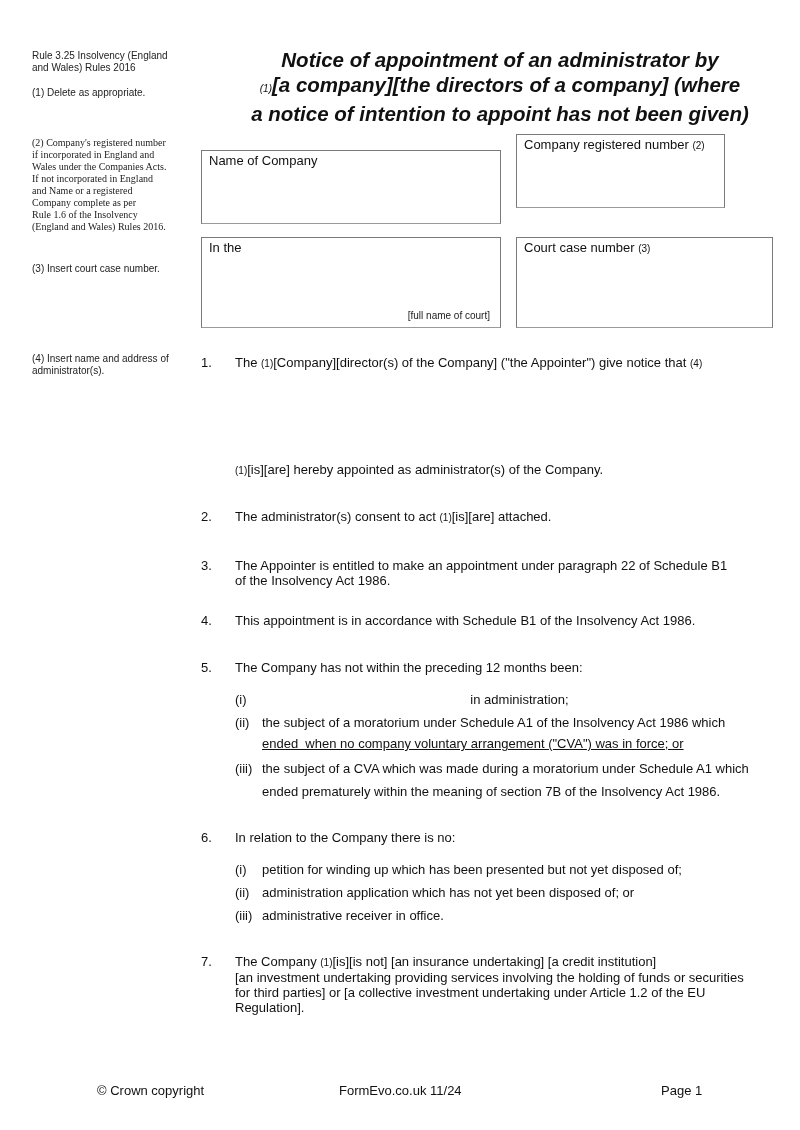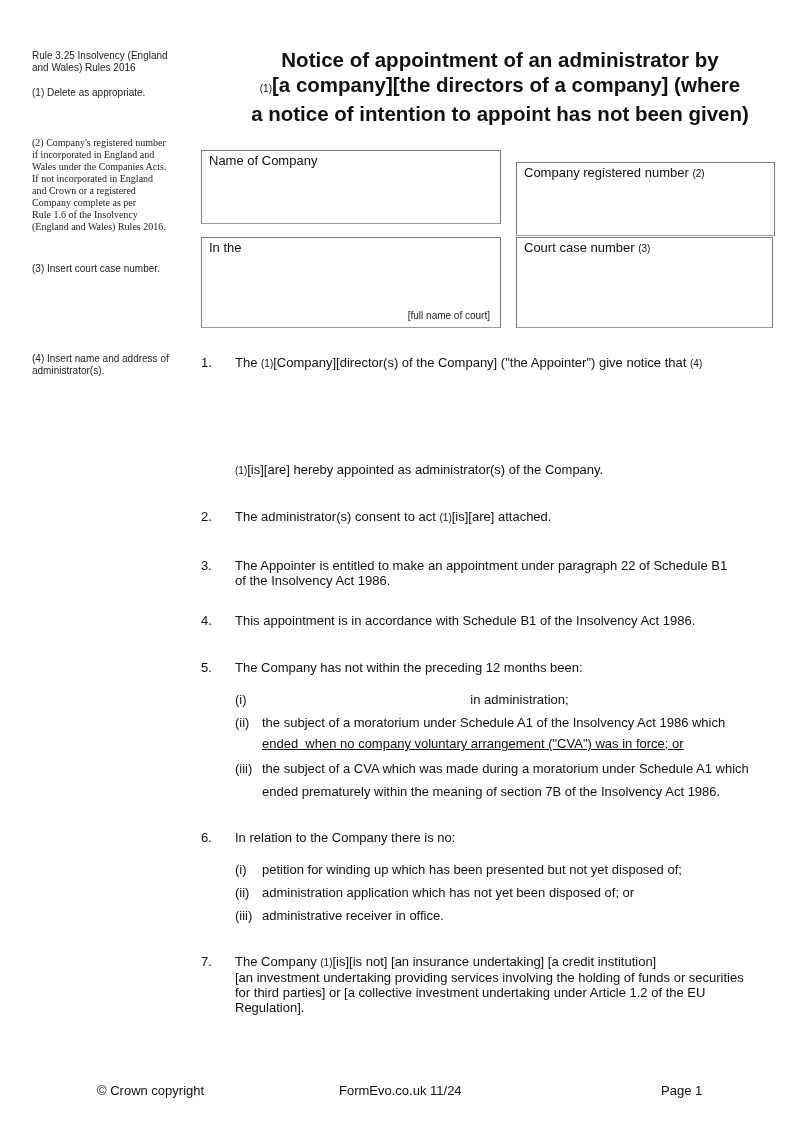--- a/index.html
+++ b/index.html
@@ -2,21 +2,21 @@
 <html><head>
 <meta charset="utf-8">
 <style>
   html, body { margin: 0; padding: 0; background: #ffffff; }
   body { width: 800px; height: 1130px; position: relative; overflow: hidden;
          font-family: "Liberation Sans", sans-serif; color: #111111; }
   .abs { position: absolute; }
   .sidenote { font-size: 10px; line-height: 12px; color: #222; }
   .sidenote-bold { font-weight: normal; }
   .title { left: 210px; top: 47px; width: 580px; text-align: center;
-           font-size: 20.5px; font-weight: bold; line-height: 25px; color: #111; }
+           font-size: 20.5px; font-weight: bold; line-height: 25px; color: #111; font-style: italic; }
   .sup { font-size: 10px; font-weight: normal; }
   .sup-b { font-size: 10px; font-weight: normal; }
   .box { position: absolute; border: 1px solid #7a7a7a; box-sizing: border-box;
          border-bottom-color: #9a9a9a; }
   .box-label { position: absolute; left: 7px; top: 2px; font-size: 13px; color: #111; }
   .box-sub { font-size: 10px; }
   .box-hint { position: absolute; right: 10px; bottom: 6px; font-size: 10px; color: #222; }
   .para { font-size: 13px; line-height: 15px; color: #111; }
   .num { position: absolute; left: 201px; }
   .ptext { position: absolute; left: 235px; width: 540px; }
@@ -31,42 +31,42 @@
   <div>Rule 3.25 Insolvency (England</div>
   <div>and Wales) Rules 2016</div>
 </div>
 <div class="abs sidenote" style="left:32px; top:87px;">(1) Delete as appropriate.</div>
 
 <div class="abs sidenote" style="left:32px; top:137px;font-family:Liberation Serif, serif;">
   <div>(2) Company's registered number</div>
   <div>if incorporated in England and</div>
   <div>Wales under the Companies Acts.</div>
   <div>If not incorporated in England</div>
-  <div>and Crown or a registered</div>
+  <div>and Name or a registered</div>
   <div>Company complete as per</div>
   <div>Rule 1.6 of the Insolvency</div>
   <div>(England and Wales) Rules 2016.</div>
 </div>
 <div class="abs sidenote" style="left:32px; top:263px;">(3) Insert court case number.</div>
 
 <div class="abs sidenote" style="left:32px; top:353px;">
   <div>(4) Insert name and address of</div>
   <div>administrator(s).</div>
 </div>
 
 <div class="abs title">
   <div>Notice of appointment of an administrator by</div>
   <div><span class="sup-b">(1)</span><span>[a company][the directors of a company] (where</span></div>
   <div>a notice of intention to appoint has not been given)</div>
 </div>
 
 <div class="box" style="left:201px; top:150px; width:300px; height:74px;">
   <span class="box-label">Name of Company</span>
 </div>
-<div class="box" style="left:516px; top:162px; width:259px; height:74px;">
+<div class="box" style="left:516px; top:134px; width:209px; height:74px;">
   <span class="box-label"><span>Company registered number</span> <span class="box-sub">(2)</span></span>
 </div>
 <div class="box" style="left:201px; top:237px; width:300px; height:91px;">
   <span class="box-label">In the</span>
   <span class="box-hint">[full name of court]</span>
 </div>
 <div class="box" style="left:516px; top:237px; width:257px; height:91px;">
   <span class="box-label"><span>Court case number</span> <span class="box-sub">(3)</span></span>
 </div>
 

